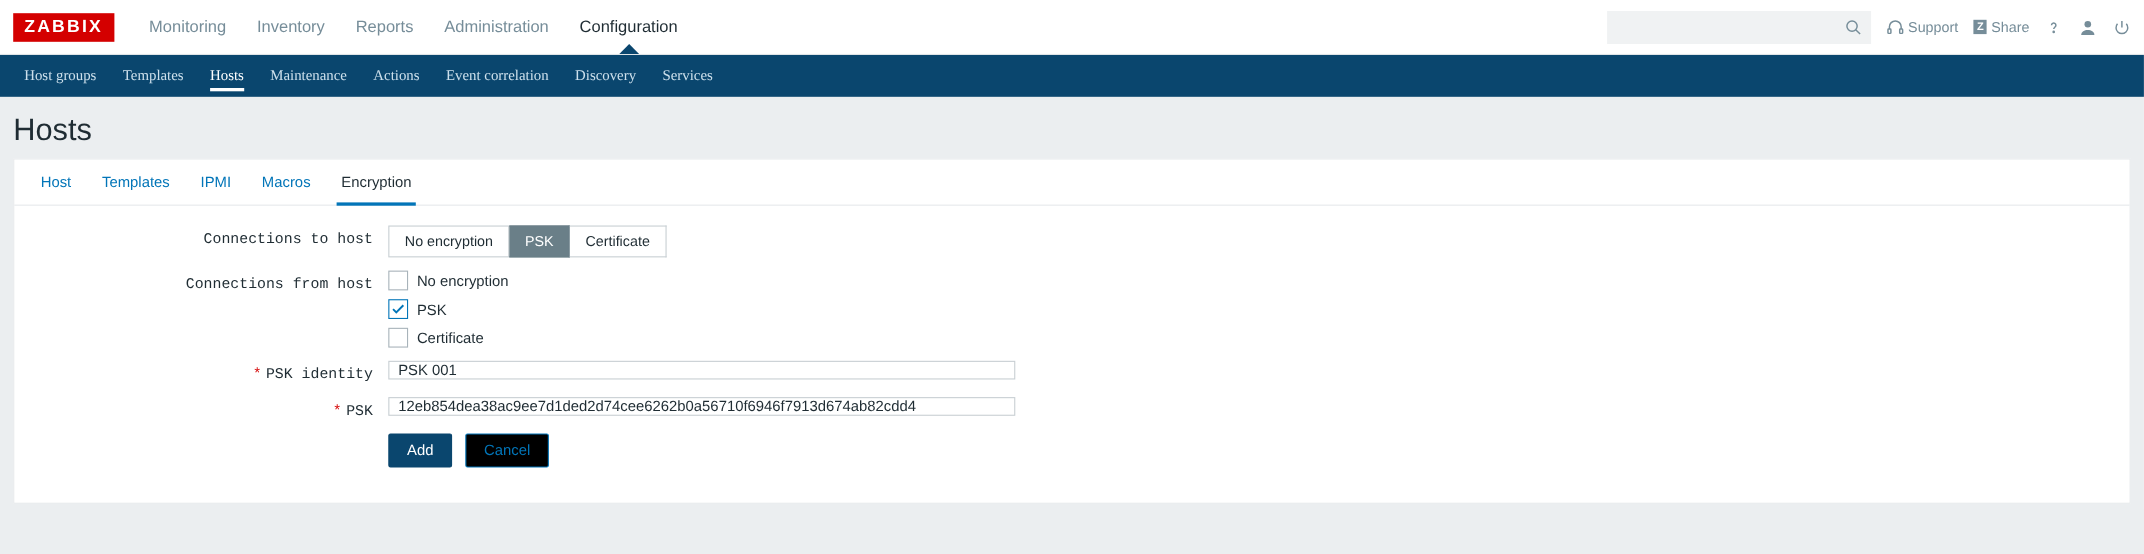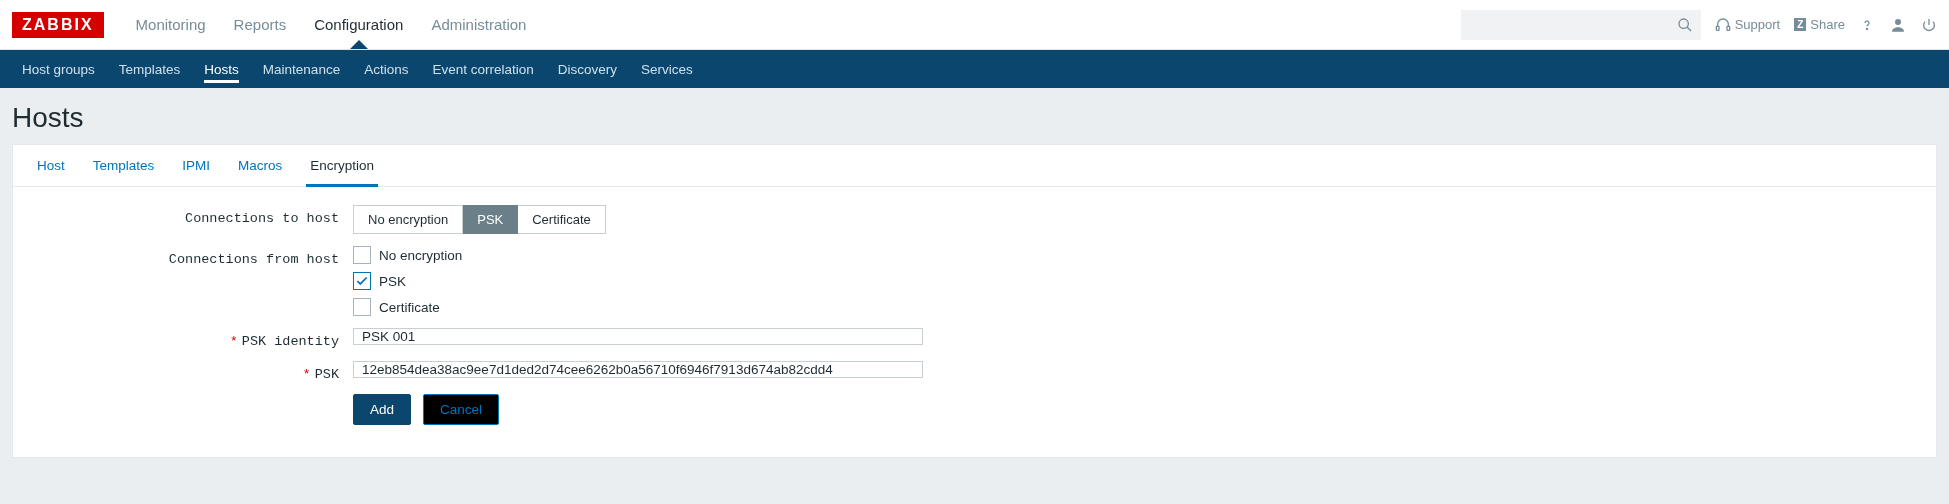--- a/index.html
+++ b/index.html
@@ -17,21 +17,21 @@
   }
   .top-right { margin-left: auto; display: flex; align-items: center; gap: 14px; color: #768d99; }
   .search-box { background: #f0f2f3; border: none; height: 30px; width: 240px; padding: 0 30px 0 10px; font-size: 13px; color: #333; }
   .search-wrap { position: relative; }
   .search-wrap svg { position: absolute; right: 8px; top: 7px; }
   .top-icon-btn { display: flex; align-items: center; gap: 4px; cursor: pointer; color: #768d99; font-size: 13px; }
   .top-icon-btn svg { display: block; }
   
   
   .subnav { background: #0a466e; height: 38px; display: flex; align-items: center; padding: 0 10px; }
-  .subnav-item { color: #cde0ec; padding: 10px 12px; font-size: 13.5px; cursor: pointer; position: relative; }
+  .subnav-item { color: #cde0ec; padding: 10px 12px; font-size: 13.5px; cursor: pointer; position: relative; font-family: Liberation Serif, serif; }
   .subnav-item.active { color: #fff; }
   .subnav-item.active::after { content:""; position:absolute; left:12px; right:12px; bottom:4px; height:3px; background:#fff; }
   
   
   .page-title { font-size: 28px; font-weight: 400; color: #1f2c33; padding: 14px 12px 10px; }
   
   
   .panel { background: #fff; margin: 0 12px 12px; padding: 0 0 20px 0; border: 1px solid #e6e9eb; }
   
   
@@ -65,23 +65,24 @@
   .btn-secondary { background: #000000; color: #0275b8; border: 1px solid #0275b8; }
   .btn-row { display: flex; gap: 12px; }
 </style>
 </head>
 <body>
 
 <div class="topbar">
   <div class="logo">ZABBIX</div>
   <div class="main-nav">
     <div class="main-nav-item">Monitoring</div>
+    <div class="main-nav-item">Inventory</div>
     <div class="main-nav-item">Reports</div>
+    <div class="main-nav-item">Administration</div>
     <div class="main-nav-item active">Configuration</div>
-    <div class="main-nav-item">Administration</div>
   </div>
   <div class="top-right">
     <div class="search-wrap">
       <input class="search-box" type="text" placeholder="" style="">
       <svg width="16" height="16" viewBox="0 0 24 24" fill="none" stroke="#768d99" stroke-width="2">
           <circle cx="10" cy="10" r="7"></circle>
           <line x1="21" y1="21" x2="15" y2="15"></line>
         </svg>
     </div>
     <div class="top-icon-btn">

